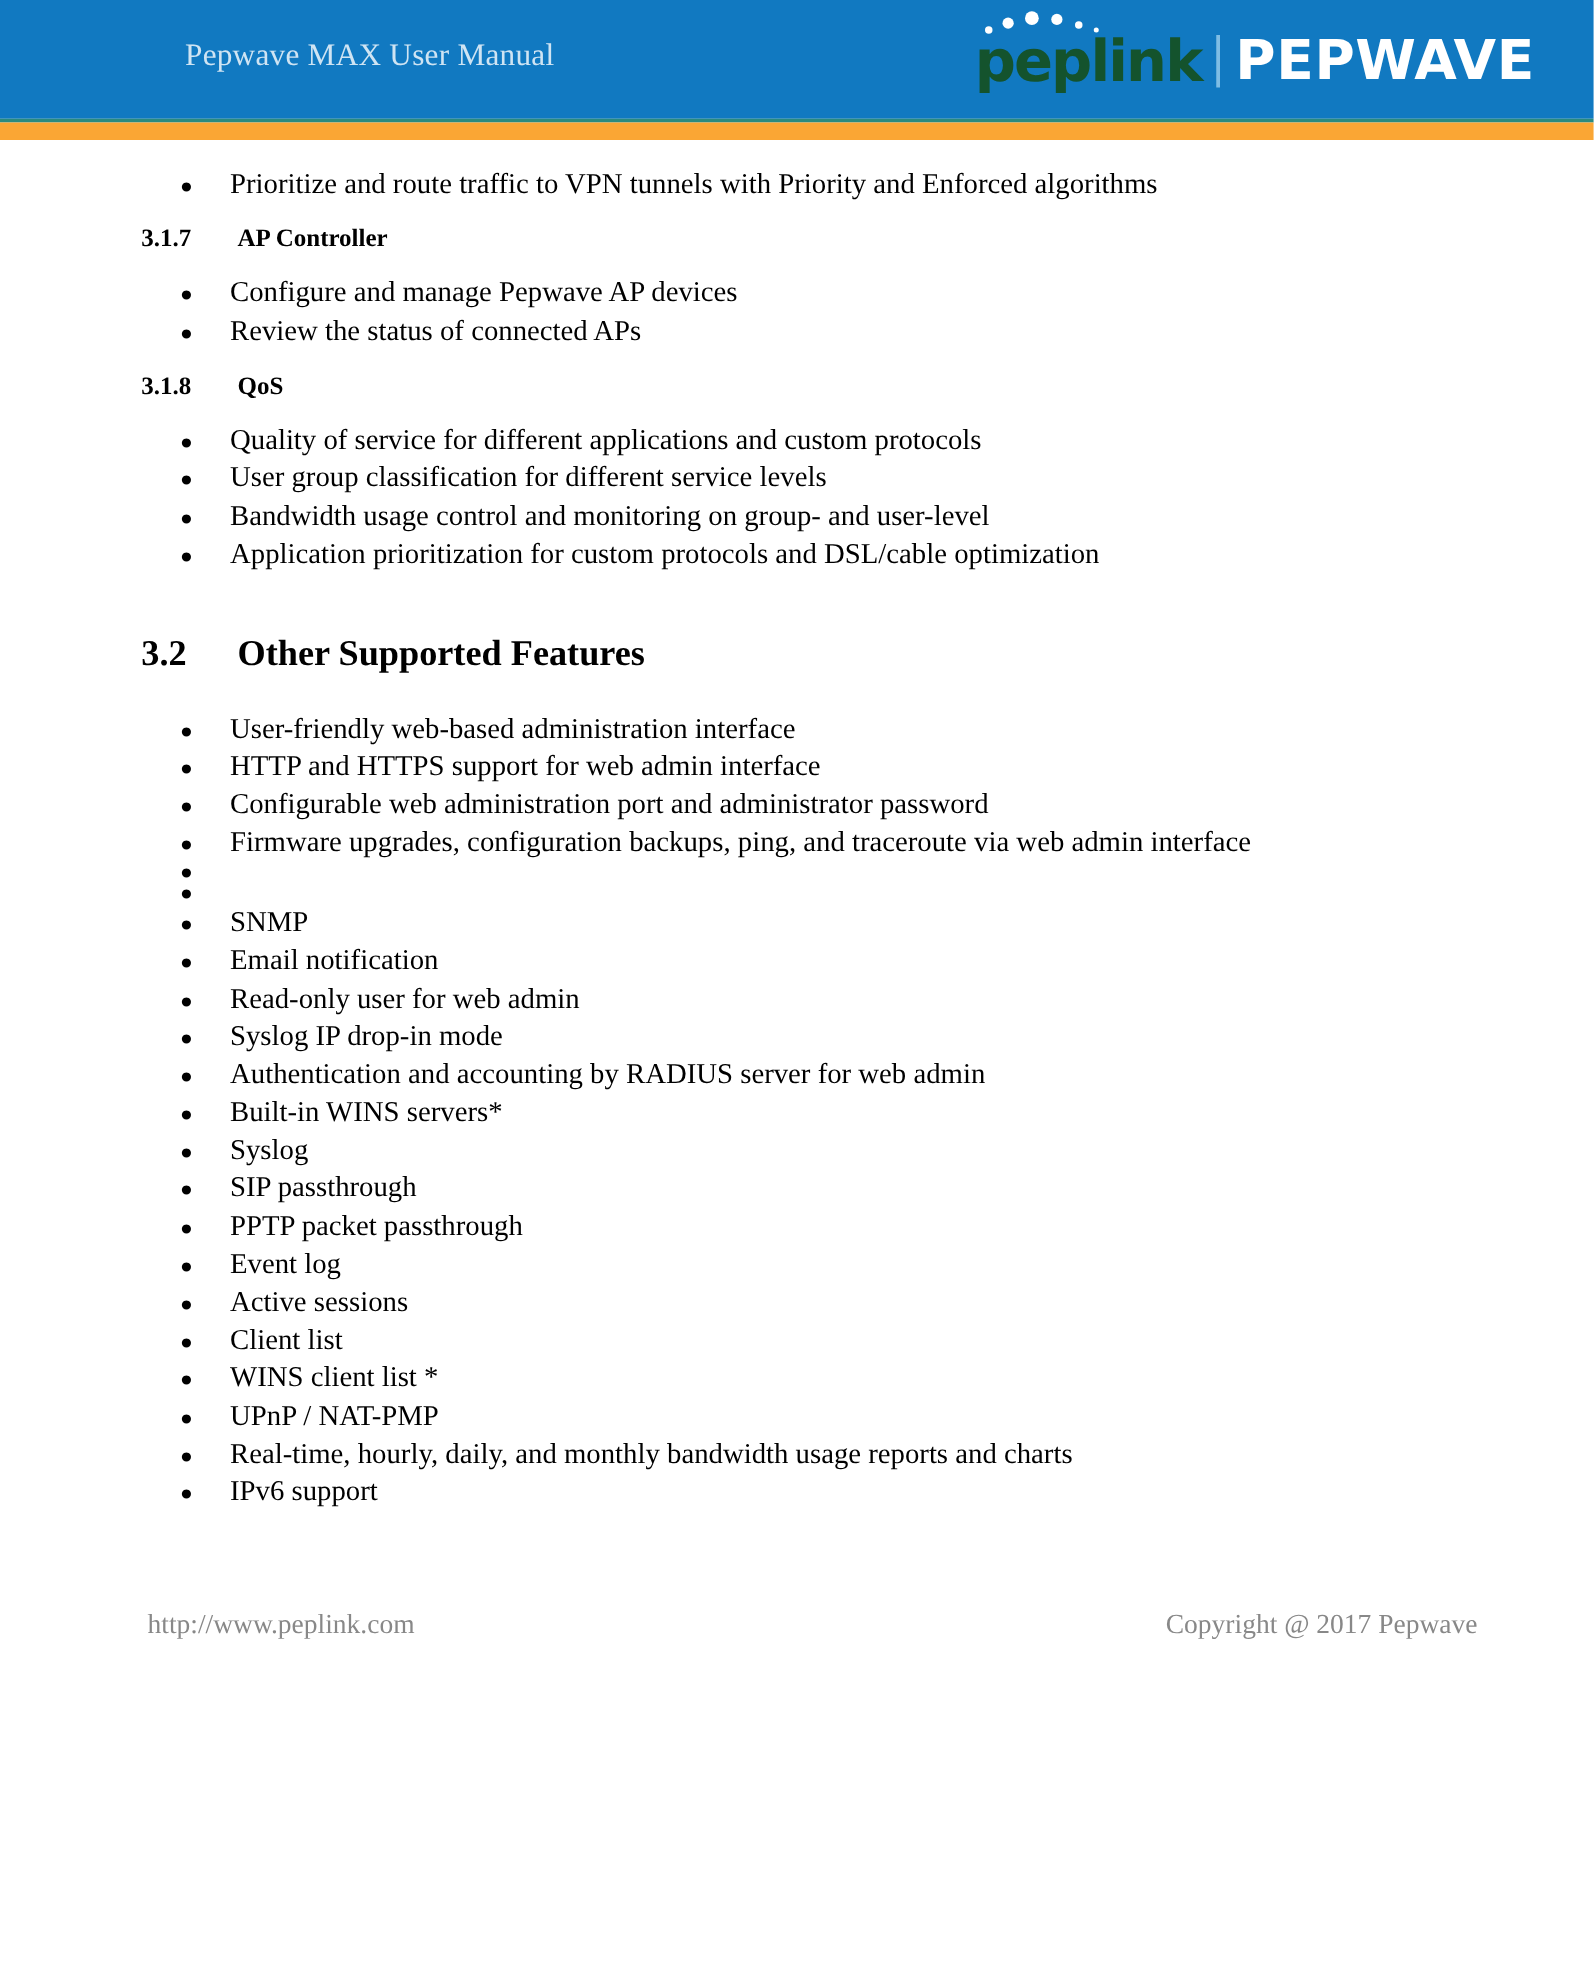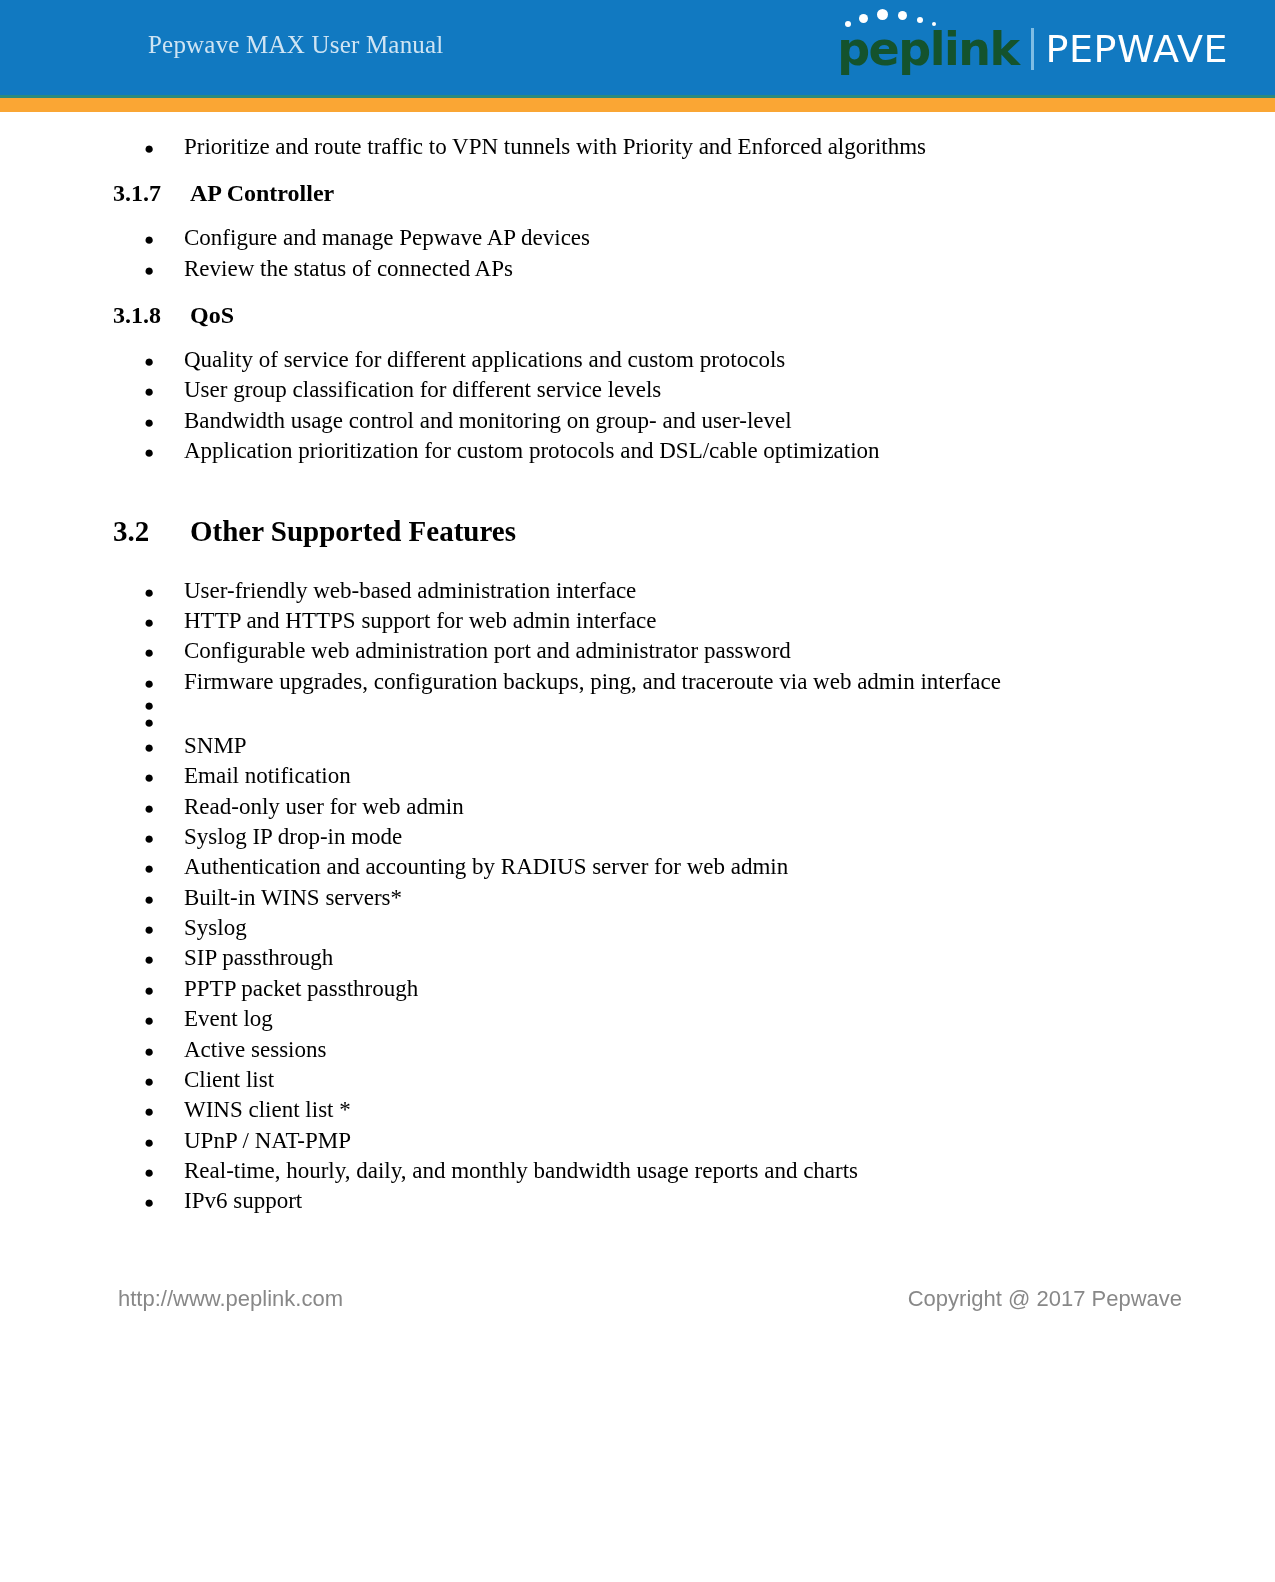--- a/index.html
+++ b/index.html
@@ -97,22 +97,22 @@
     letter-spacing: -1.5px;
   }
   .logo-divider {
     width: 3px;
     height: 42px;
     background: #7fbde4;
     margin: 0 12px 0 12px;
   }
   .logo-pepwave {
     font-family: "DejaVu Sans", "Liberation Sans", sans-serif;
-    font-size: 38px;
-    font-weight: normal;
+    font-size: 44px;
+    font-weight: bold;
     color: #ffffff;
     line-height: 1;
     letter-spacing: 0.5px;
   }
 
   
   .content {
     position: absolute;
     left: 0;
     top: 112px;
@@ -147,37 +147,37 @@
   }
   .sec-heading .num {
     margin-left: 113px;
     width: 77px;
     flex: 0 0 auto;
   }
   .sec-heading .ttl {
     flex: 1 1 auto;
     white-space: nowrap;
   }
-  .sec-3 { font-size: 24px; }
+  .sec-3 { font-size: 20px; }
   .sec-2 { font-size: 29px; }
 
   .sp-a { height: 20px; }
   .sp-b { height: 18px; }
   .sp-c { height: 16px; }
   .sp-big { height: 48px; }
   .sp-after-h2 { height: 28px; }
 
   
   .page-footer {
     position: absolute;
     left: 0;
     top: 1282px;
     width: 1275px;
     height: 40px;
-    font-family: Liberation Sans, sans-serif;
+    font-family: Liberation Serif, serif;
     font-size: 22px;
     color: #888888;
   }
   .footer-url   { position: absolute; left: 118px;  top: 4px; }
   .footer-page  { position: absolute; left: 0; right: 0; top: 4px; text-align: center; }
   .footer-copy  { position: absolute; right: 93px;  top: 4px; }
 </style>
 </head>
 <body>
 

